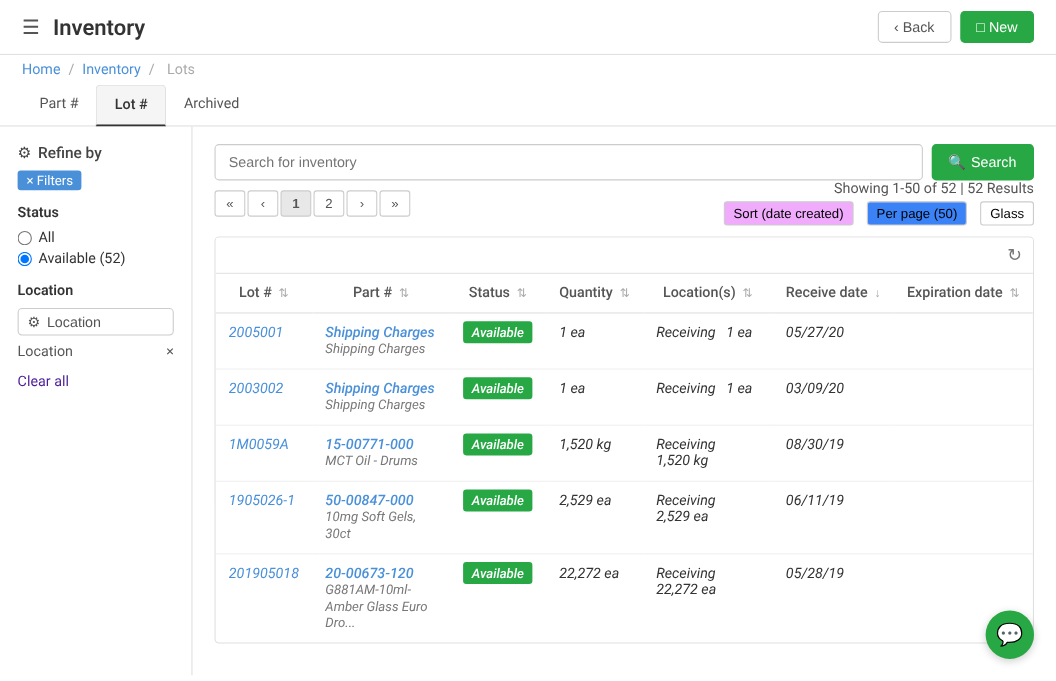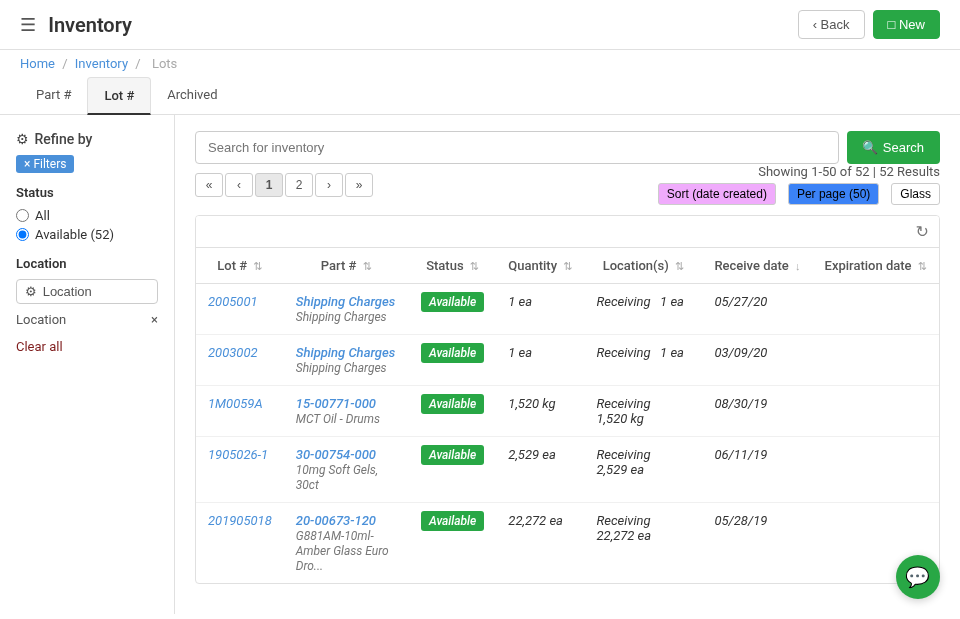--- a/index.html
+++ b/index.html
@@ -32,21 +32,21 @@
     .refine-by { display: flex; align-items: center; gap: 6px; font-size: 14px; font-weight: 500; margin-bottom: 8px; color: #444; }
     .filter-icon { font-size: 14px; }
     .filters-badge { background: #4a90d9; color: #fff; padding: 2px 8px; border-radius: 3px; font-size: 12px; cursor: pointer; }
     .sidebar-section { margin-top: 14px; }
     .sidebar-section-title { font-size: 13px; font-weight: 600; color: #333; margin-bottom: 8px; }
     .radio-group { display: flex; flex-direction: column; gap: 4px; }
     .radio-item { display: flex; align-items: center; gap: 6px; font-size: 13px; cursor: pointer; }
     .radio-item input { cursor: pointer; }
     .location-filter { display: flex; align-items: center; gap: 6px; padding: 4px 8px; border: 1px solid #ccc; border-radius: 4px; font-size: 13px; cursor: pointer; color: #555; background: #fff; width: 100%; }
     .receiving-tag { display: flex; align-items: center; justify-content: space-between; margin-top: 8px; font-size: 13px; color: #555; }
-    .clear-all { color: #7f1d1d; cursor: pointer; font-size: 13px; display: block; margin-top: 12px; text-decoration: none; }
+    .clear-all { color: #4c1d95; cursor: pointer; font-size: 13px; display: block; margin-top: 12px; text-decoration: none; }
     
     
     .content { flex: 1; padding: 16px 20px; }
     
     
     .search-bar { display: flex; gap: 8px; }
     .search-input { flex: 1; padding: 8px 12px; border: 1px solid #ccc; border-radius: 4px; font-size: 13px; color: #999; }
     .search-btn { padding: 8px 16px; background: #28a745; color: #fff; border: none; border-radius: 4px; cursor: pointer; font-size: 13px; display: flex; align-items: center; gap: 4px; }
     
     
@@ -223,21 +223,21 @@
     </td>
     <td><span class="badge-available">Available</span></td>
     <td>1,520 kg</td>
     <td>Receiving &nbsp; 1,520 kg</td>
     <td>08/30/19</td>
     <td></td>
   </tr>
             <tr>
     <td><a href="#" class="lot-link">1905026-1</a></td>
     <td>
-      <a href="#" class="part-link">30-00754-000</a>
+      <a href="#" class="part-link">50-00847-000</a>
       <span class="part-sub">10mg Soft Gels, 30ct</span>
     </td>
     <td><span class="badge-available">Available</span></td>
     <td>2,529 ea</td>
     <td>Receiving &nbsp; 2,529 ea</td>
     <td>06/11/19</td>
     <td></td>
   </tr>
             <tr>
     <td><a href="#" class="lot-link">201905018</a></td>

